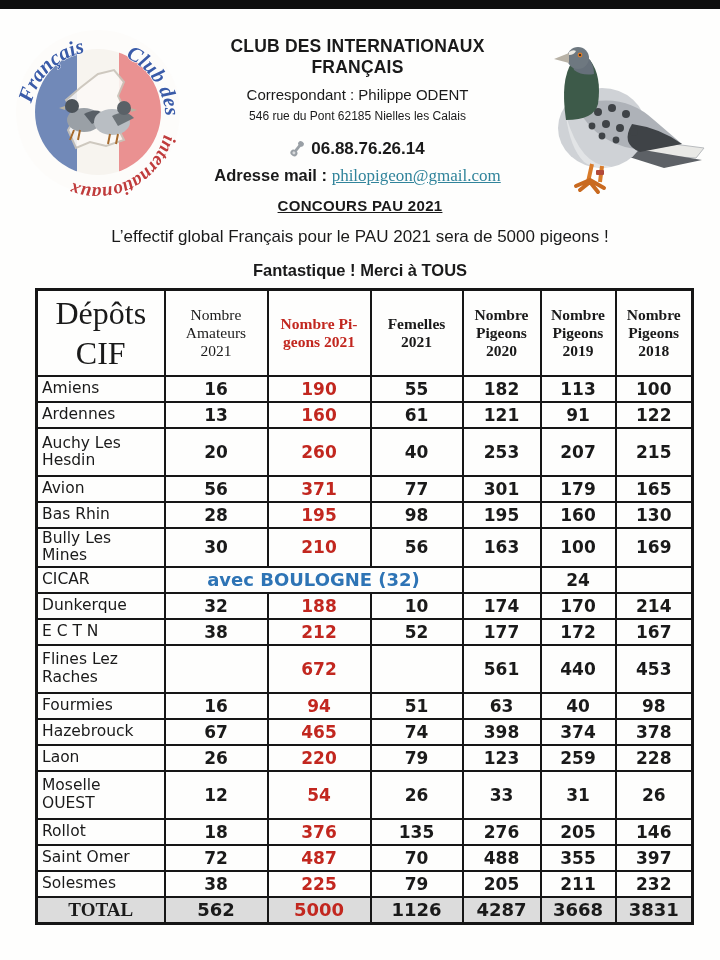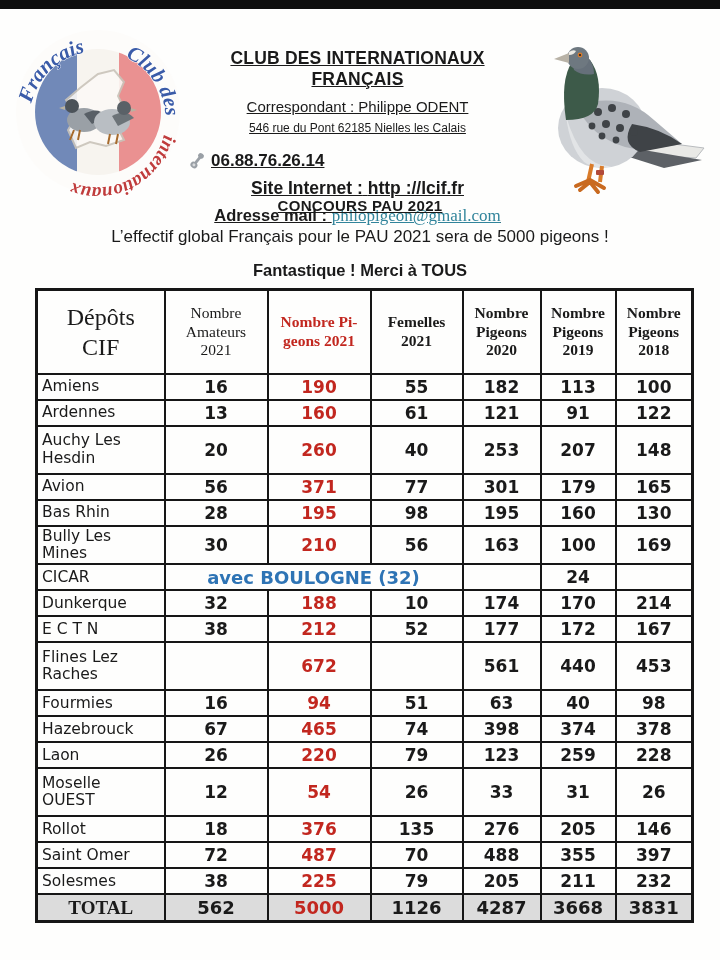--- a/index.html
+++ b/index.html
@@ -7,25 +7,25 @@
   .page {
     position:relative; width:720px; height:960px; margin:0 auto;
     background:#fefefd; overflow:hidden;
     font-family:"Liberation Sans", sans-serif; color:#1a1a1a;
   }
   .topbar { position:absolute; top:0; left:0; width:720px; height:9px; background:#0e0e0e; }
 
   
   .logo-wrap   { position:absolute; left:14px; top:24px; width:168px; height:172px; }
   .pigeon-wrap { position:absolute; left:536px; top:20px; width:178px; height:180px; }
-  .head-text { position:absolute; left:190px; top:48px; width:335px; text-align:center;text-decoration:underline; }
+  .head-text { position:absolute; left:190px; top:36px; width:335px; text-align:center; }
   .club-name { font-size:17.5px; font-weight:bold; letter-spacing:.2px; }
   .correspondent { font-size:15px; margin-top:8px; }
   .address { font-size:12px; margin-top:6px; }
-  .phone-line { margin-top:16px; font-size:17px; font-weight:bold; display:flex; align-items:center; gap:6px; }
+  .phone-line { margin-top:16px; font-size:17px; font-weight:bold; display:flex; align-items:center; justify-content:center; gap:6px; }
   .site-line { margin-top:7px; font-size:17.5px; font-weight:bold; }
   .mail-line { margin-top:7px; font-size:16.5px; font-weight:bold; }
   .mail-link {
     font-family:"Liberation Serif", serif; font-weight:normal;
     color:var(--link-teal); text-decoration:underline; font-size:17px;margin-top:43px;
   }
 
   
   .announce { position:absolute; left:0; top:197px; width:720px; text-align:center; }
   .concours { font-size:15px; font-weight:bold; text-decoration:underline; letter-spacing:.3px; }
@@ -46,21 +46,21 @@
   table.depots col.c5 { width:75px;  }
   table.depots col.c6 { width:77px;  }
   table.depots th, table.depots td { border:2px solid #161616; overflow:hidden; }
   table.depots { border:3px solid #161616; }
 
   th.hdr {
     font-family:"Liberation Serif", serif; font-weight:normal;
     font-size:15.5px; line-height:1.18; white-space:pre-line;
     text-align:center; vertical-align:middle; height:84px; padding:2px;
   }
-  th.hdr.depot-hdr { font-size:24px; line-height:1.25; }
+  th.hdr.depot-hdr { font-size:32px; line-height:1.25; }
   th.hdr.bold { font-weight:bold; }
   th.hdr.red  { font-weight:bold; color:var(--accent-red); }
 
   td.depot {
     font-size:15.5px; line-height:1.12; padding:1px 4px 1px 4px;
     white-space:pre-line; font-family:"DejaVu Sans", sans-serif;
   }
   td.num {
     text-align:center; font-weight:bold; font-size:17px;
     font-family:"DejaVu Sans", sans-serif; padding:1px 2px;
@@ -140,24 +140,20 @@
     <div class="phone-line">
       <svg width="15" height="20" viewBox="0 0 15 20">
         <g transform="rotate(38 7 10)" fill="#9aa0a6">
           <rect x="4" y="1" width="6" height="5" rx="2.4"></rect>
           <rect x="5.6" y="4" width="2.8" height="9"></rect>
           <rect x="3.4" y="12" width="7.2" height="6" rx="3"></rect>
           <circle cx="7" cy="15" r="1.5" fill="#d8dadc"></circle>
         </g>
       </svg>
       <span>06.88.76.26.14</span>
-    </div>
-    <div class="site-line">
-      <span>Site Internet :</span>
-      <span>http ://lcif.fr</span>
     </div>
     <div class="mail-line">
       <span>Adresse mail :</span>
       <a href="#" class="mail-link">philopigeon@gmail.com</a>
     </div>
   </div>
 
   <div class="pigeon-wrap">
     <svg viewBox="0 0 178 180" width="178" height="180">
 
@@ -253,21 +249,21 @@
           <td class="num">122</td>
         </tr>
         <tr class="row h2">
           <td class="depot">Auchy Les
 Hesdin</td>
           <td class="num">20</td>
           <td class="num red">260</td>
           <td class="num">40</td>
           <td class="num">253</td>
           <td class="num">207</td>
-          <td class="num">148</td>
+          <td class="num">215</td>
         </tr>
         <tr class="row">
           <td class="depot">Avion</td>
           <td class="num">56</td>
           <td class="num red">371</td>
           <td class="num">77</td>
           <td class="num">301</td>
           <td class="num">179</td>
           <td class="num">165</td>
         </tr>

